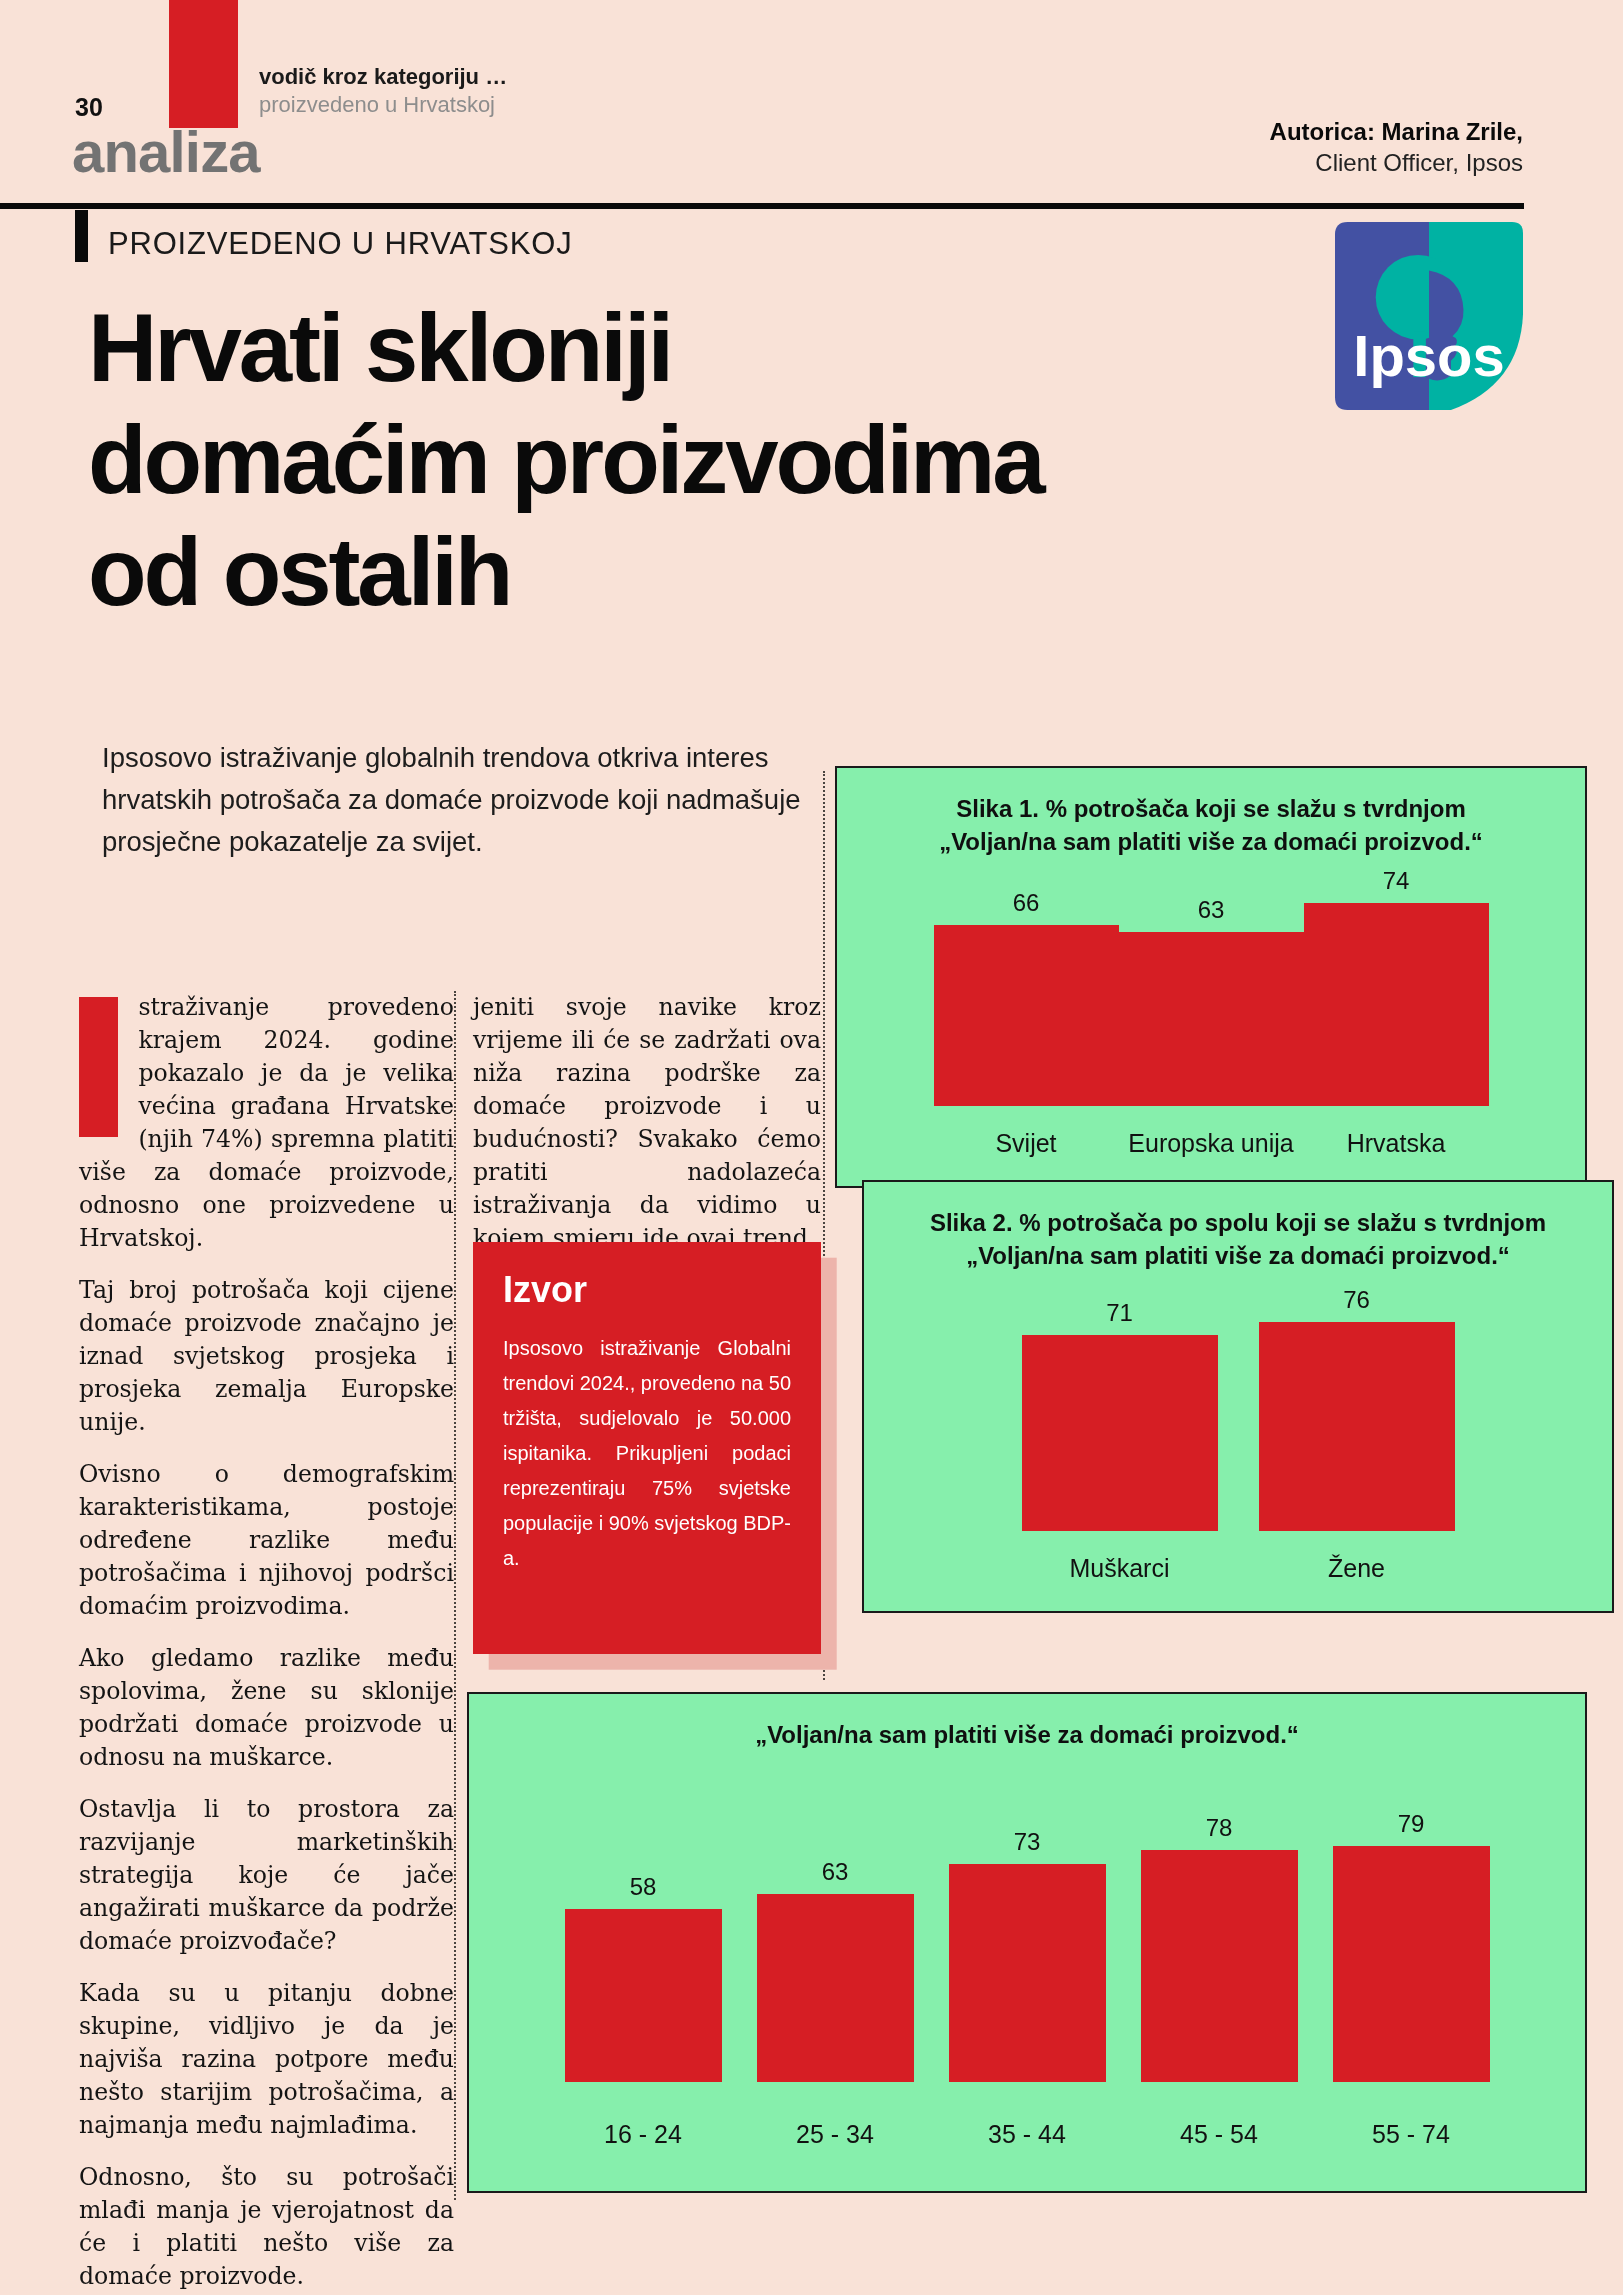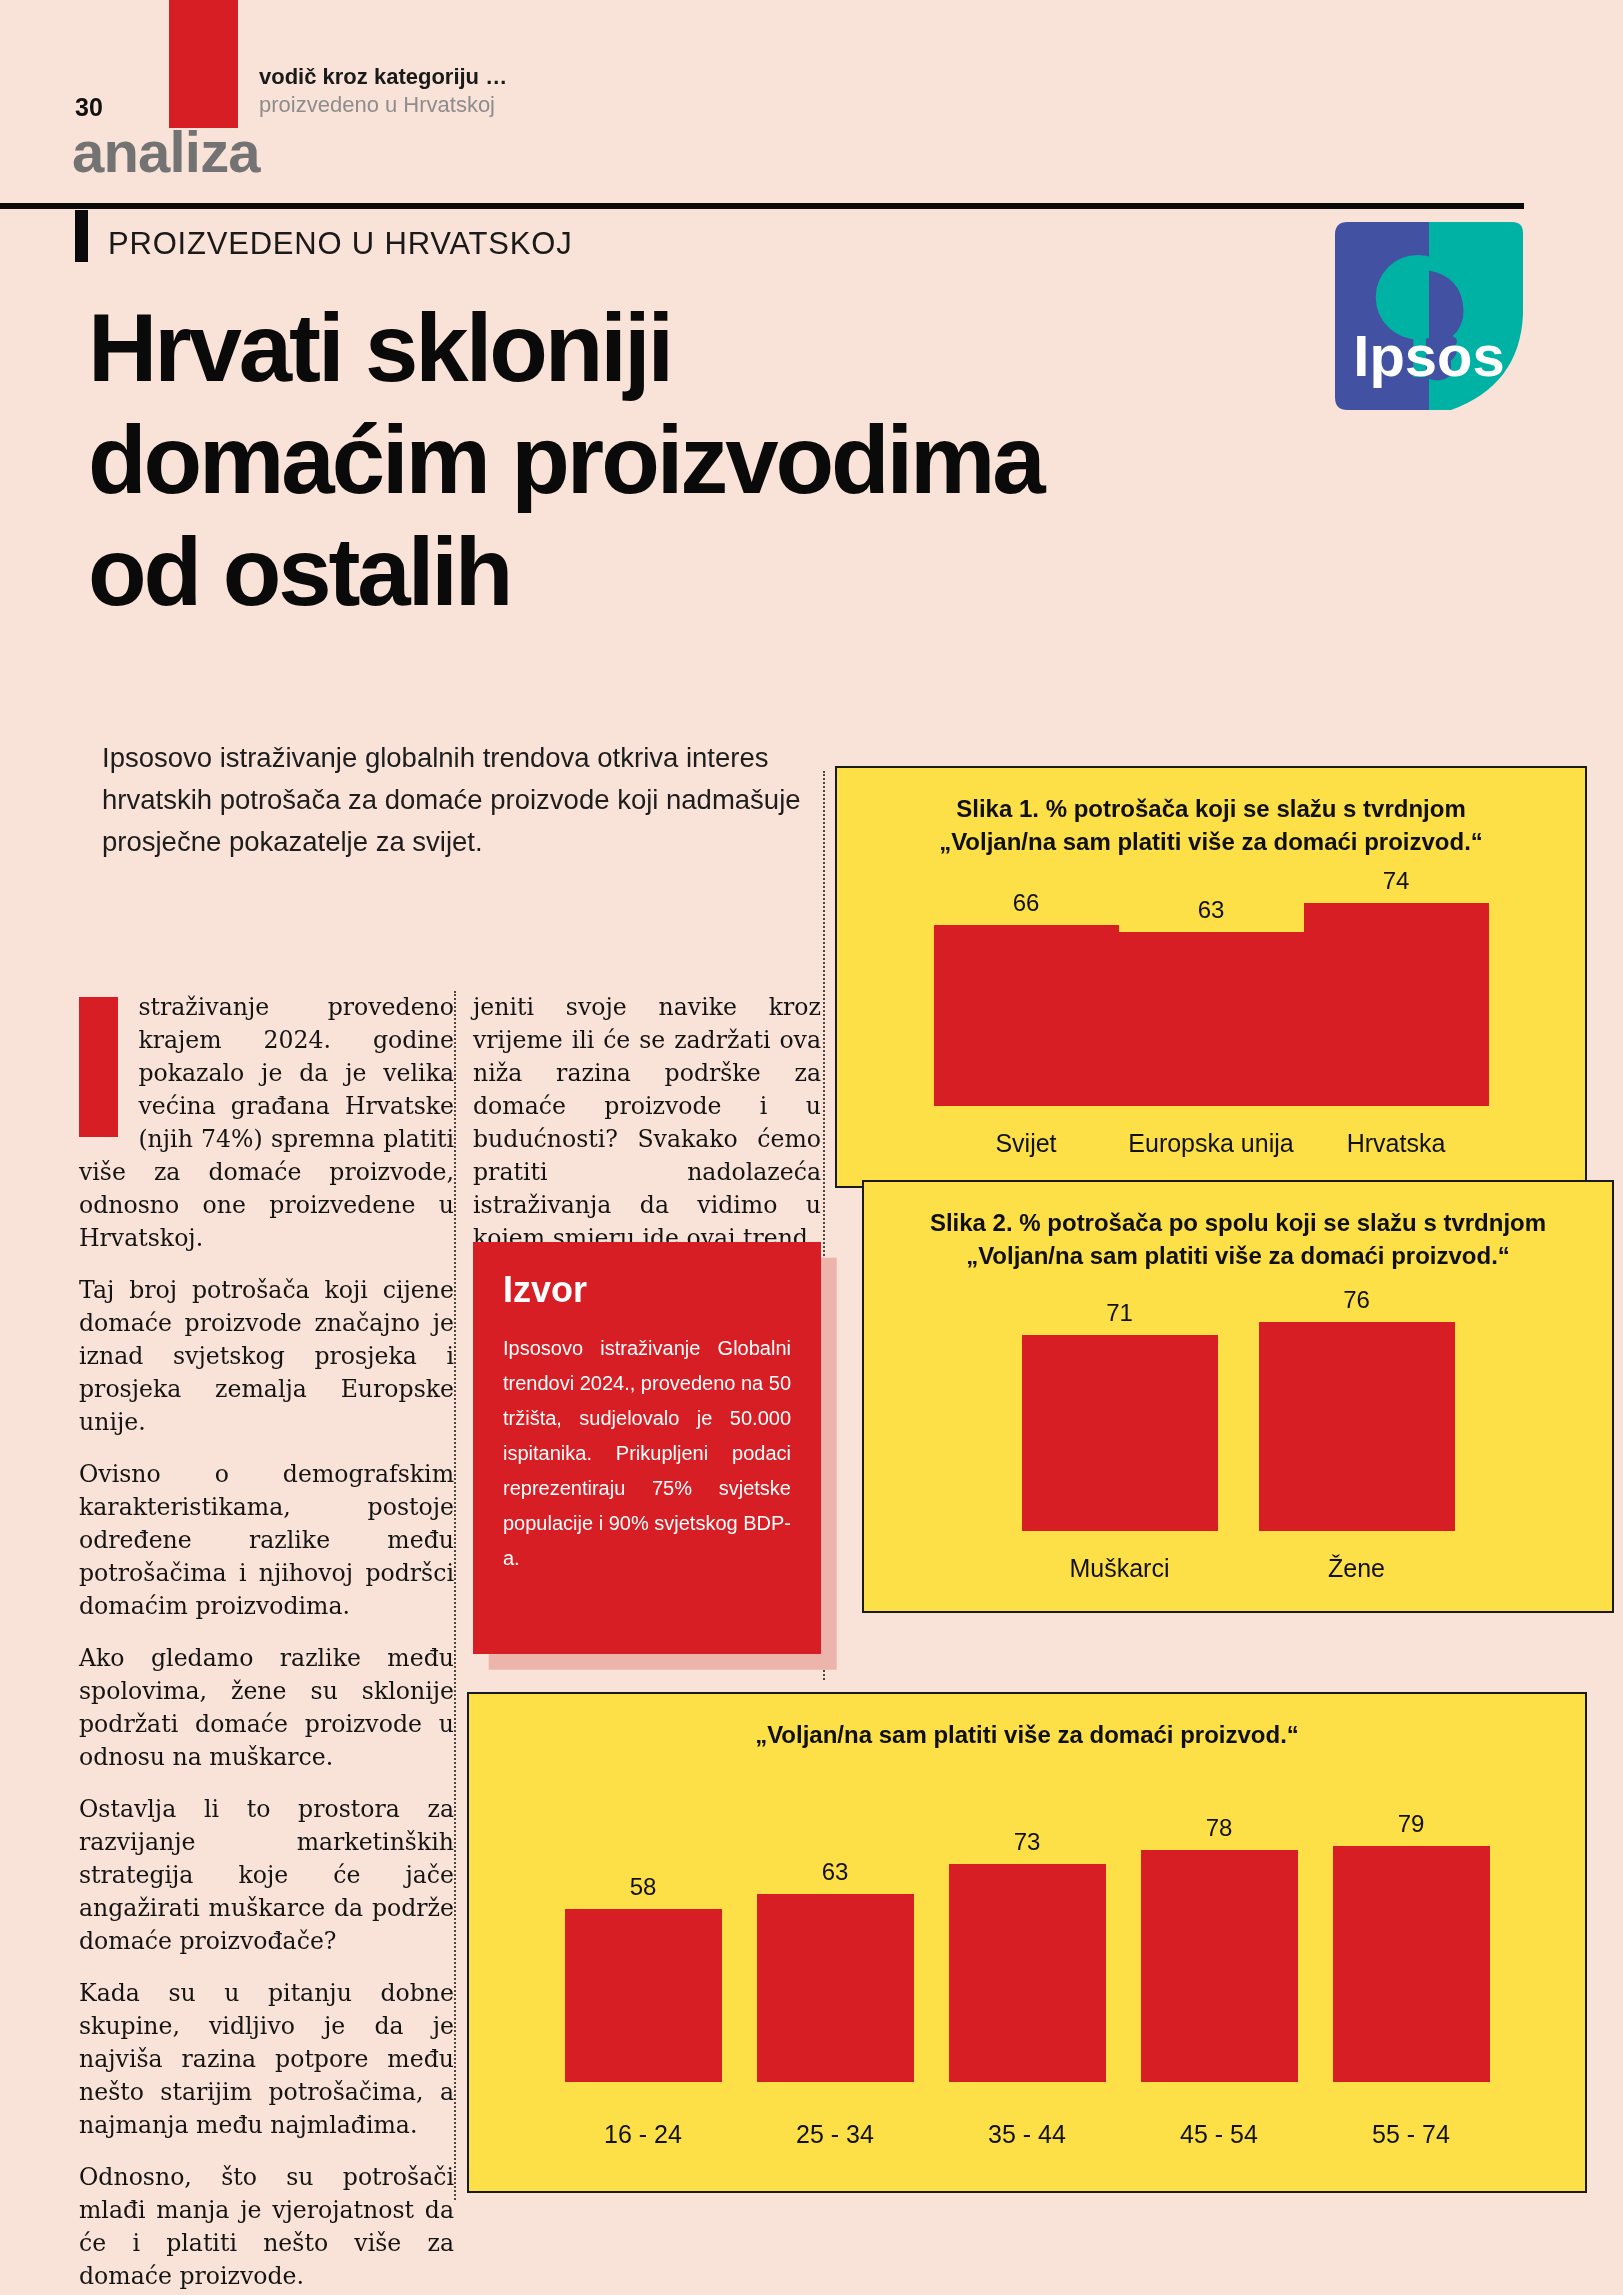--- a/index.html
+++ b/index.html
@@ -43,21 +43,21 @@
   .dropcap{float:left;width:39px;height:140px;background:#d61e24;margin:6.3px 20.4px 4.7px 0;}
   .endmark{float:right;width:17.3px;height:17.3px;background:#d61e24;margin-top:11px;}
 
   
   .source-box{position:absolute;left:473px;top:1242px;width:348px;height:412px;background:#d61e24;
     box-shadow:15.7px 15.7px 0 #edb4ab;box-sizing:border-box;padding:27px 30px;color:#fff;}
   .source-box h2{margin:0 0 20.4px 0;font-size:36px;font-weight:bold;font-family:"Liberation Sans",sans-serif;}
   .source-box p{margin:0;font-size:20px;line-height:35px;text-align:justify;font-family:"Liberation Sans",sans-serif;}
 
   
-  .chart{position:absolute;background:#fde047;border:2.4px solid #1a1a1a;box-sizing:border-box;}
+  .chart{position:absolute;background:#86efac;border:2.4px solid #1a1a1a;box-sizing:border-box;}
   .chart1{left:835px;top:766px;width:752px;height:422px;}
   .chart2{left:835px;top:1180px;width:752px;height:433px;margin-left:27px;}
   .chart3{left:467px;top:1692px;width:1120px;height:501px;}
   .chart-title{margin-top:23.6px;text-align:center;font-size:24px;line-height:33px;font-weight:bold;color:#0f0f0f;}
   .bars{position:absolute;left:0;right:0;bottom:4.7px;display:flex;justify-content:center;align-items:flex-end;}
   .chart1 .bars{}
   .chart2 .bars{gap:41px;}
   .chart3 .bars{gap:35px;}
   .bar-group{display:flex;flex-direction:column;align-items:center;}
   .bar{background:#d61e24;}
@@ -74,20 +74,24 @@
 
 <div id="page">
 
   <div class="pagenum">30</div>
   <div class="top-red-block"></div>
   <div class="topbar-lines">
     <div class="topbar-line1">vodič kroz kategoriju …</div>
     <div class="topbar-line2">proizvedeno u Hrvatskoj</div>
   </div>
   <div class="section-title">analiza</div>
+  <div class="author">
+    <div class="name">Autorica: Marina Zrile,</div>
+    <div class="role">Client Officer, Ipsos</div>
+  </div>
   <div class="head-rule"></div>
 
   <div class="kicker-bar"></div>
   <div class="eyebrow">PROIZVEDENO U HRVATSKOJ</div>
 
   <div class="logo">
     <svg viewBox="0 0 240 240" width="188" height="188">
       <path d="M16 0 H120 V240 H16 Q0 240 0 224 V16 Q0 0 16 0 Z" fill="#4351a3"></path>
       <path d="M120 0 H226 Q240 0 240 14 V118 Q236 208 148 240 H120 Z" fill="#00b2a3"></path>
       <circle cx="106" cy="96" r="54" fill="#00b2a3"></circle>

